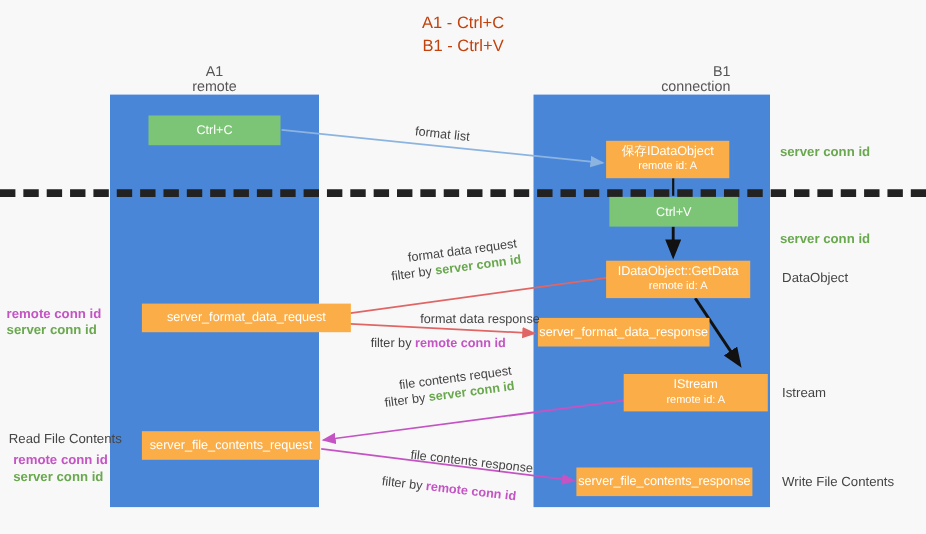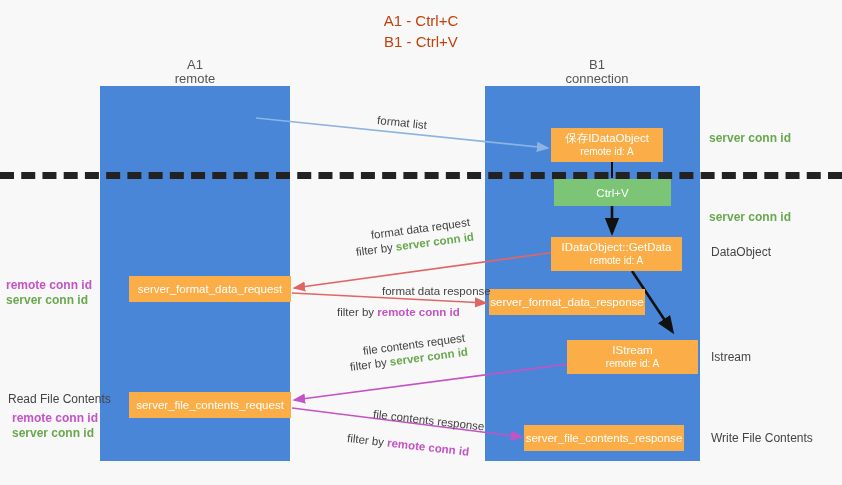--- a/index.html
+++ b/index.html
@@ -46,21 +46,21 @@
 
   <div class="lane-head" style="left:281px;top:10px;width:280px;font-size:15px;line-height:21px;color:#c2410c;">
     <div>A1 - Ctrl+C</div>
     <div>B1 - Ctrl+V</div>
   </div>
 
   <div class="lane-head" style="left:115px;top:58px;width:160px;">
     <div>A1</div>
     <div>remote</div>
   </div>
-  <div class="lane-head" style="left:517px;top:58px;width:160px;">
+  <div class="lane-head" style="left:504px;top:58px;width:160px;text-align:right;">
     <div>B1</div>
     <div>connection</div>
   </div>
 
   <div class="lane" style="left:100px;top:86px;width:190px;height:375px;"></div>
   <div class="lane" style="left:485px;top:86px;width:215px;height:375px;"></div>
 
   <svg class="layer" viewBox="0 0 842 485">
     <defs>
       <marker id="ah-blue" markerWidth="9" markerHeight="9" refX="7" refY="3.2" orient="auto">
@@ -89,22 +89,25 @@
 
     <line x1="292" y1="293" x2="486" y2="303" stroke="#e06666" stroke-width="1.6" marker-end="url(#ah-red)"></line>
 
     <line x1="568" y1="364" x2="294" y2="400" stroke="#c453c4" stroke-width="1.6" marker-end="url(#ah-purple)"></line>
 
     <line x1="292" y1="408" x2="522" y2="437" stroke="#c453c4" stroke-width="1.6" marker-end="url(#ah-purple)"></line>
   </svg>
 
   <div class="dashed" style="top:172px;"></div>
 
+  <div class="box green" style="left:135px;top:105px;width:120px;height:27px;">
+    <div>Ctrl+C</div>
+  </div>
 
-  <div class="box orange" style="left:129px;top:276px;width:162px;height:26px;">
+  <div class="box orange" style="left:129px;top:276px;width:190px;height:26px;">
     <div>server_format_data_request</div>
   </div>
 
   <div class="box orange" style="left:129px;top:392px;width:162px;height:26px;">
     <div>server_file_contents_request</div>
   </div>
 
   <div class="box orange" style="left:551px;top:128px;width:112px;height:34px;">
     <div>保存IDataObject</div>
     <div class="l2">remote id: A</div>

